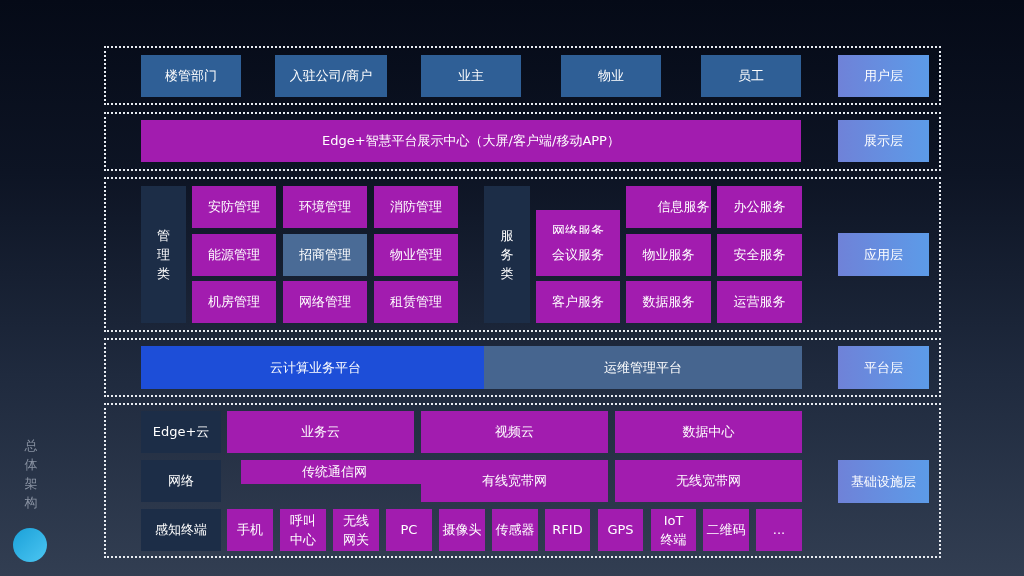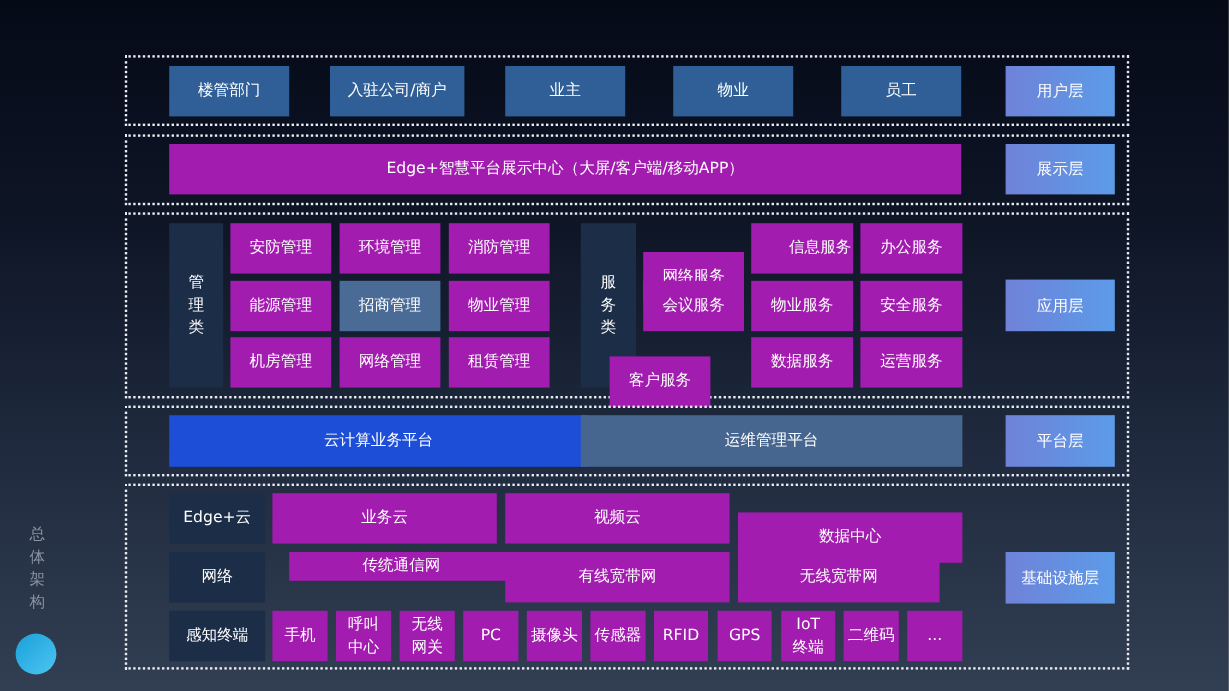--- a/index.html
+++ b/index.html
@@ -125,21 +125,21 @@
   </div>
 <div class="box" style="left:536px;top:234px;width:84px;height:42px;">
     <span>会议服务</span>
   </div>
 <div class="box" style="left:626px;top:234px;width:85px;height:42px;">
     <span>物业服务</span>
   </div>
 <div class="box" style="left:717px;top:234px;width:85px;height:42px;">
     <span>安全服务</span>
   </div>
-<div class="box" style="left:508px;top:281px;width:84px;height:42px;margin-top:16px;">
+<div class="box" style="left:536px;top:281px;width:84px;height:42px;">
     <span>客户服务</span>
   </div>
 <div class="box" style="left:626px;top:281px;width:85px;height:42px;">
     <span>数据服务</span>
   </div>
 <div class="box" style="left:717px;top:281px;width:85px;height:42px;">
     <span>运营服务</span>
   </div>
 <div class="label" style="top:233px;height:43px;">
     <span>应用层</span>
@@ -159,34 +159,34 @@
 <div class="layer" style="top:403px;height:155px;"></div>
 <div class="box dark" style="left:141px;top:411px;width:80px;height:42px;">
     <span>Edge+云</span>
   </div>
 <div class="box" style="left:227px;top:411px;width:187px;height:42px;">
     <span>业务云</span>
   </div>
 <div class="box" style="left:421px;top:411px;width:187px;height:42px;">
     <span>视频云</span>
   </div>
-<div class="box" style="left:615px;top:411px;width:187px;height:42px;margin-top:16px;">
+<div class="box" style="left:615px;top:411px;width:187px;height:42px;">
     <span>数据中心</span>
   </div>
 
 <div class="box dark" style="left:141px;top:460px;width:80px;height:42px;">
     <span>网络</span>
   </div>
 <div class="box" style="left:241px;top:460px;width:187px;height:24px;">
     <span>传统通信网</span>
   </div>
 <div class="box" style="left:421px;top:460px;width:187px;height:42px;">
     <span>有线宽带网</span>
   </div>
-<div class="box" style="left:615px;top:460px;width:168px;height:42px;">
+<div class="box" style="left:615px;top:460px;width:187px;height:42px;">
     <span>无线宽带网</span>
   </div>
 
 <div class="box dark" style="left:141px;top:509px;width:80px;height:42px;">
     <span>感知终端</span>
   </div>
 <div class="box" style="left:227px;top:509px;width:46px;height:42px;">
     <span>手机</span>
   </div>
 <div class="box vert" style="left:280px;top:509px;width:46px;height:42px;">

